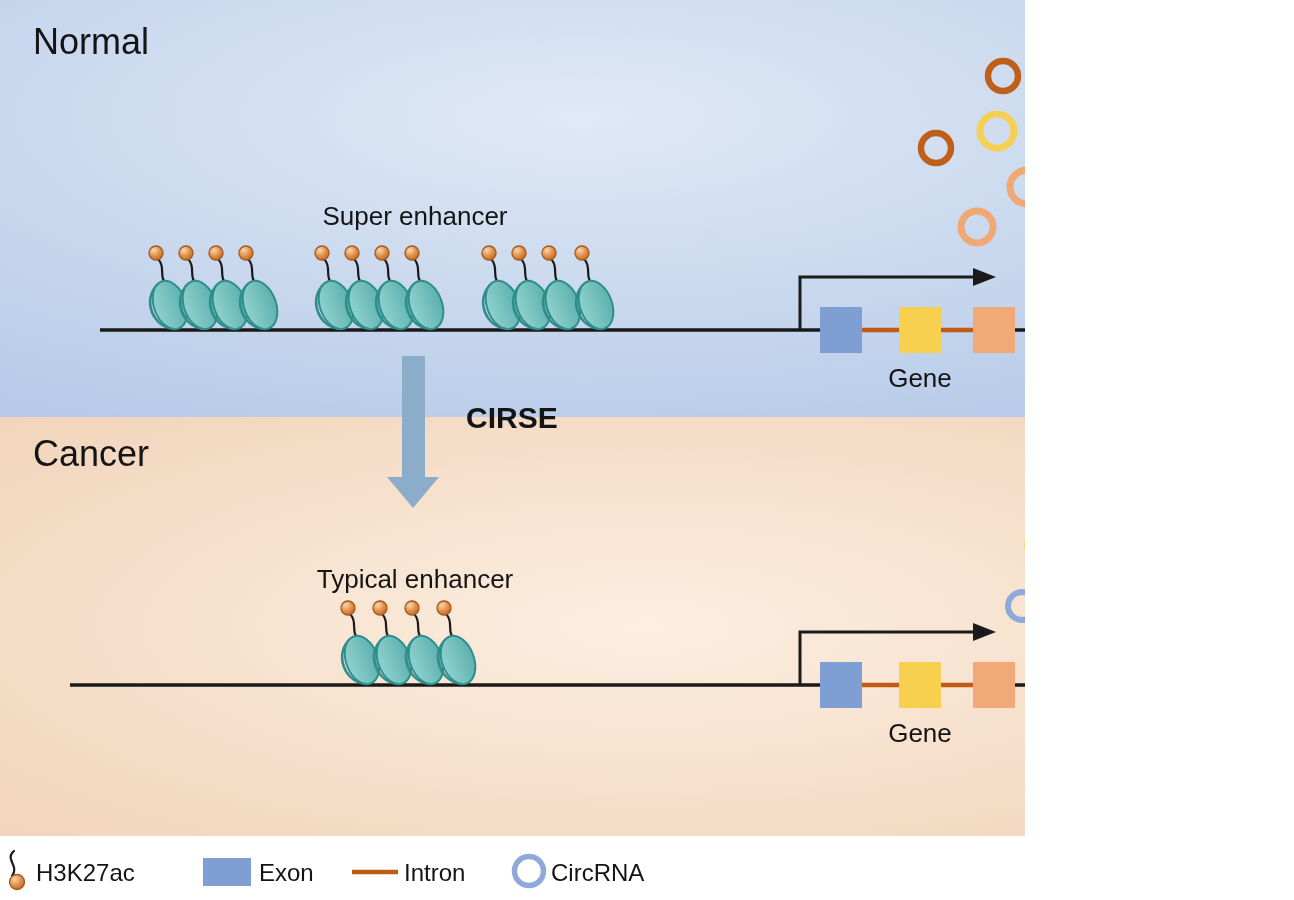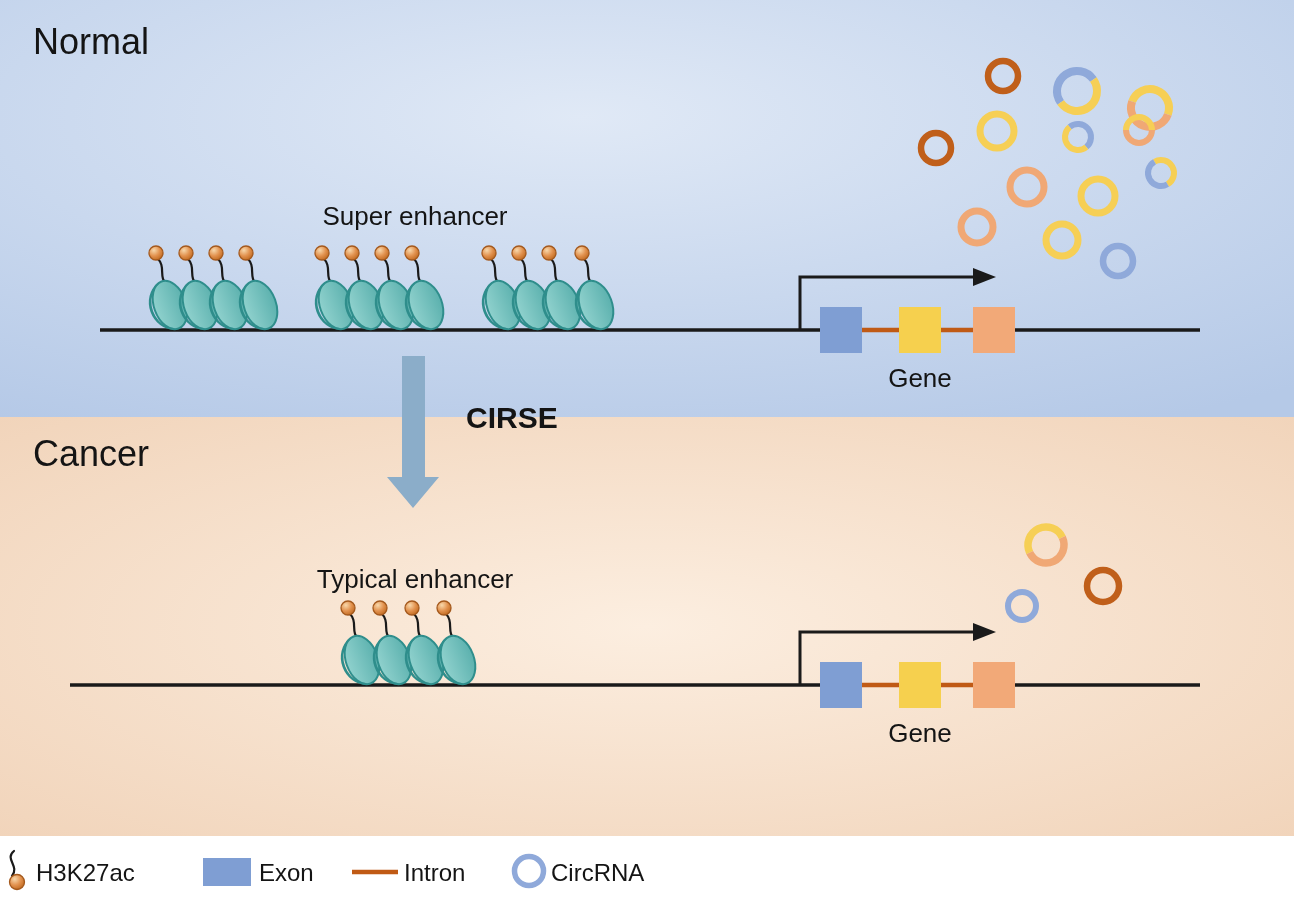--- a/index.html
+++ b/index.html
@@ -1,16 +1,16 @@
 <!DOCTYPE html>
 <html><head>
 <meta charset="utf-8">
 <style>
   html,body{margin:0;padding:0;background:#ffffff}
-  .figure{width:1294px;height:900px;position:relative;font-family:"Liberation Sans",sans-serif;overflow:hidden}
+  .figure{width:1025px;height:900px;position:relative;font-family:"Liberation Sans",sans-serif;overflow:hidden}
   text{fill:#141414;font-family:"Liberation Sans",sans-serif}
   .panel-label{font-size:36px}
   .sub-label{font-size:26px}
   .cirse-label{font-size:30px;font-weight:700}
   .legend-label{font-size:24px}
   .tail{fill:none;stroke:#1a1a1a;stroke-width:2.2;stroke-linecap:round}
   .dna{stroke:#1a1a1a;stroke-width:3.5;fill:none}
   .txn{stroke:#1a1a1a;stroke-width:3;fill:none}
 </style>
 </head>

